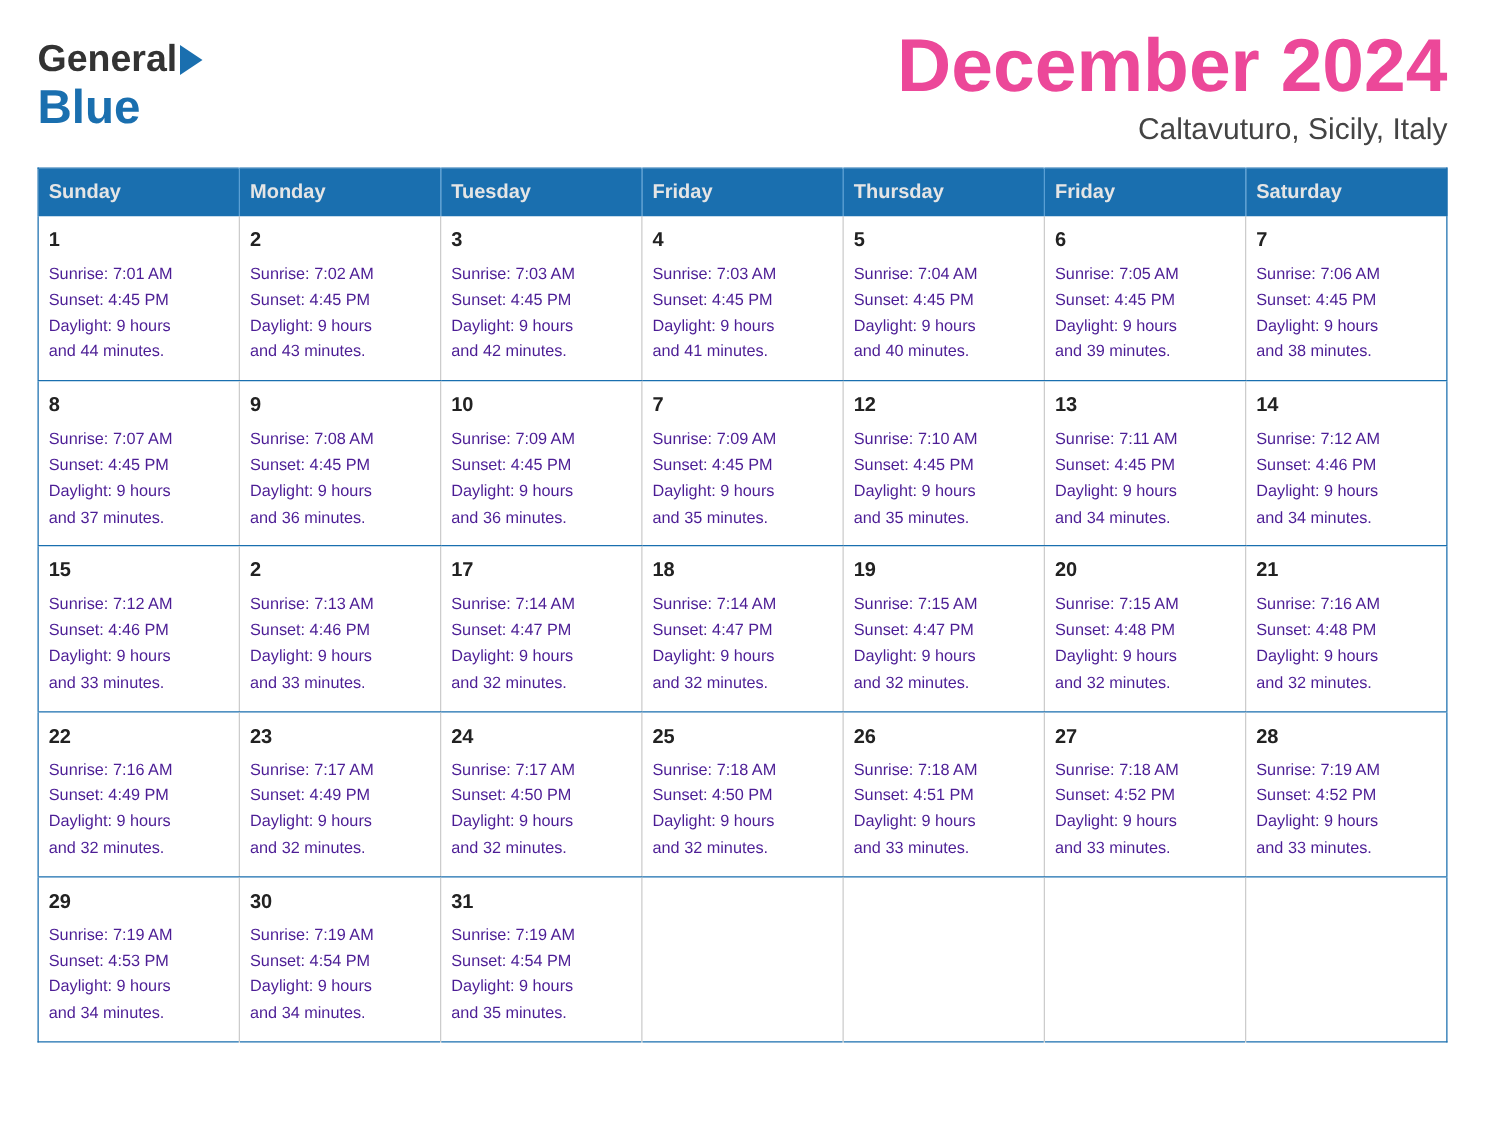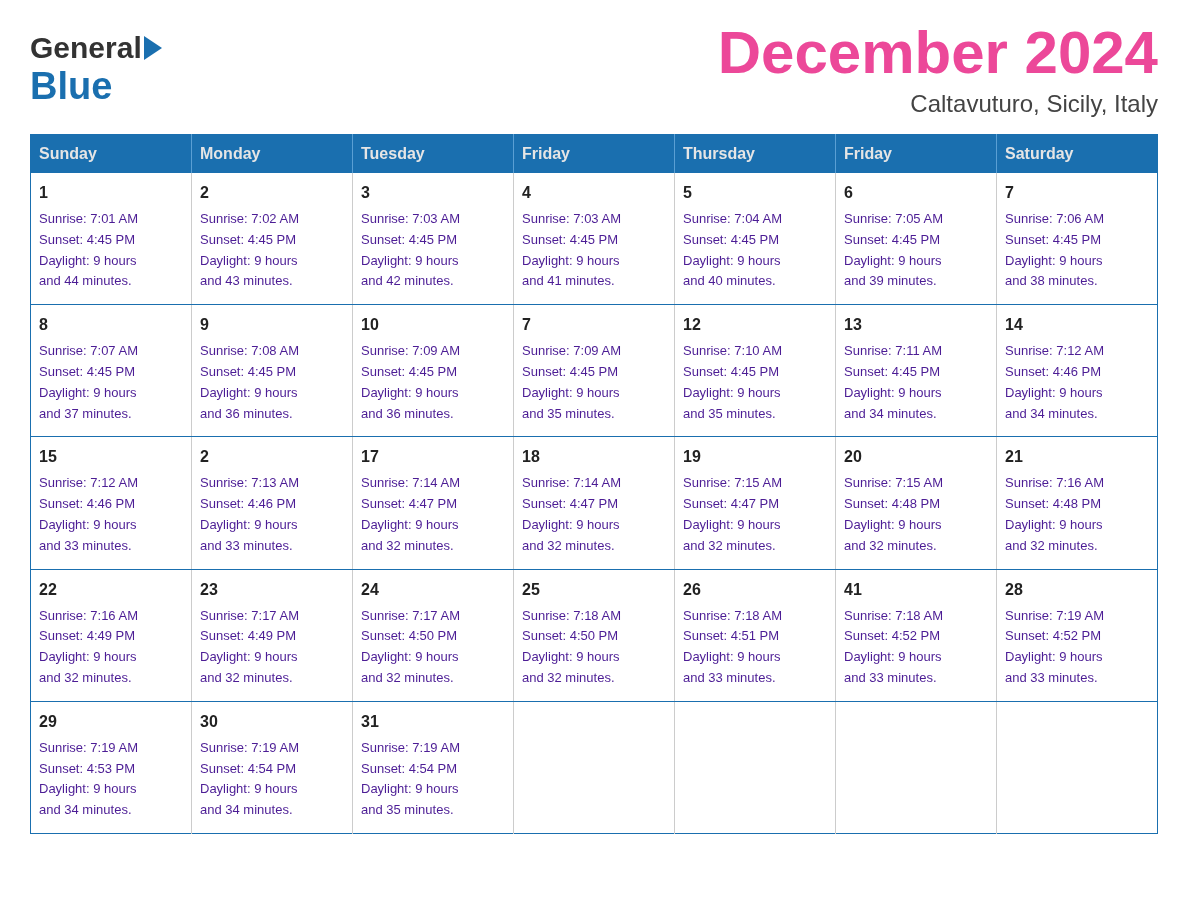--- a/index.html
+++ b/index.html
@@ -192,21 +192,21 @@
         <td><span class="day-number">22</span>
           <span class="day-info">Sunrise: 7:16 AM<br>Sunset: 4:49 PM<br>Daylight: 9 hours<br>and 32 minutes.</span></td>
         <td><span class="day-number">23</span>
           <span class="day-info">Sunrise: 7:17 AM<br>Sunset: 4:49 PM<br>Daylight: 9 hours<br>and 32 minutes.</span></td>
         <td><span class="day-number">24</span>
           <span class="day-info">Sunrise: 7:17 AM<br>Sunset: 4:50 PM<br>Daylight: 9 hours<br>and 32 minutes.</span></td>
         <td><span class="day-number">25</span>
           <span class="day-info">Sunrise: 7:18 AM<br>Sunset: 4:50 PM<br>Daylight: 9 hours<br>and 32 minutes.</span></td>
         <td><span class="day-number">26</span>
           <span class="day-info">Sunrise: 7:18 AM<br>Sunset: 4:51 PM<br>Daylight: 9 hours<br>and 33 minutes.</span></td>
-        <td><span class="day-number">41</span>
+        <td><span class="day-number">27</span>
           <span class="day-info">Sunrise: 7:18 AM<br>Sunset: 4:52 PM<br>Daylight: 9 hours<br>and 33 minutes.</span></td>
         <td><span class="day-number">28</span>
           <span class="day-info">Sunrise: 7:19 AM<br>Sunset: 4:52 PM<br>Daylight: 9 hours<br>and 33 minutes.</span></td>
       </tr>
       <tr>
         <td><span class="day-number">29</span>
           <span class="day-info">Sunrise: 7:19 AM<br>Sunset: 4:53 PM<br>Daylight: 9 hours<br>and 34 minutes.</span></td>
         <td><span class="day-number">30</span>
           <span class="day-info">Sunrise: 7:19 AM<br>Sunset: 4:54 PM<br>Daylight: 9 hours<br>and 34 minutes.</span></td>
         <td><span class="day-number">31</span>

